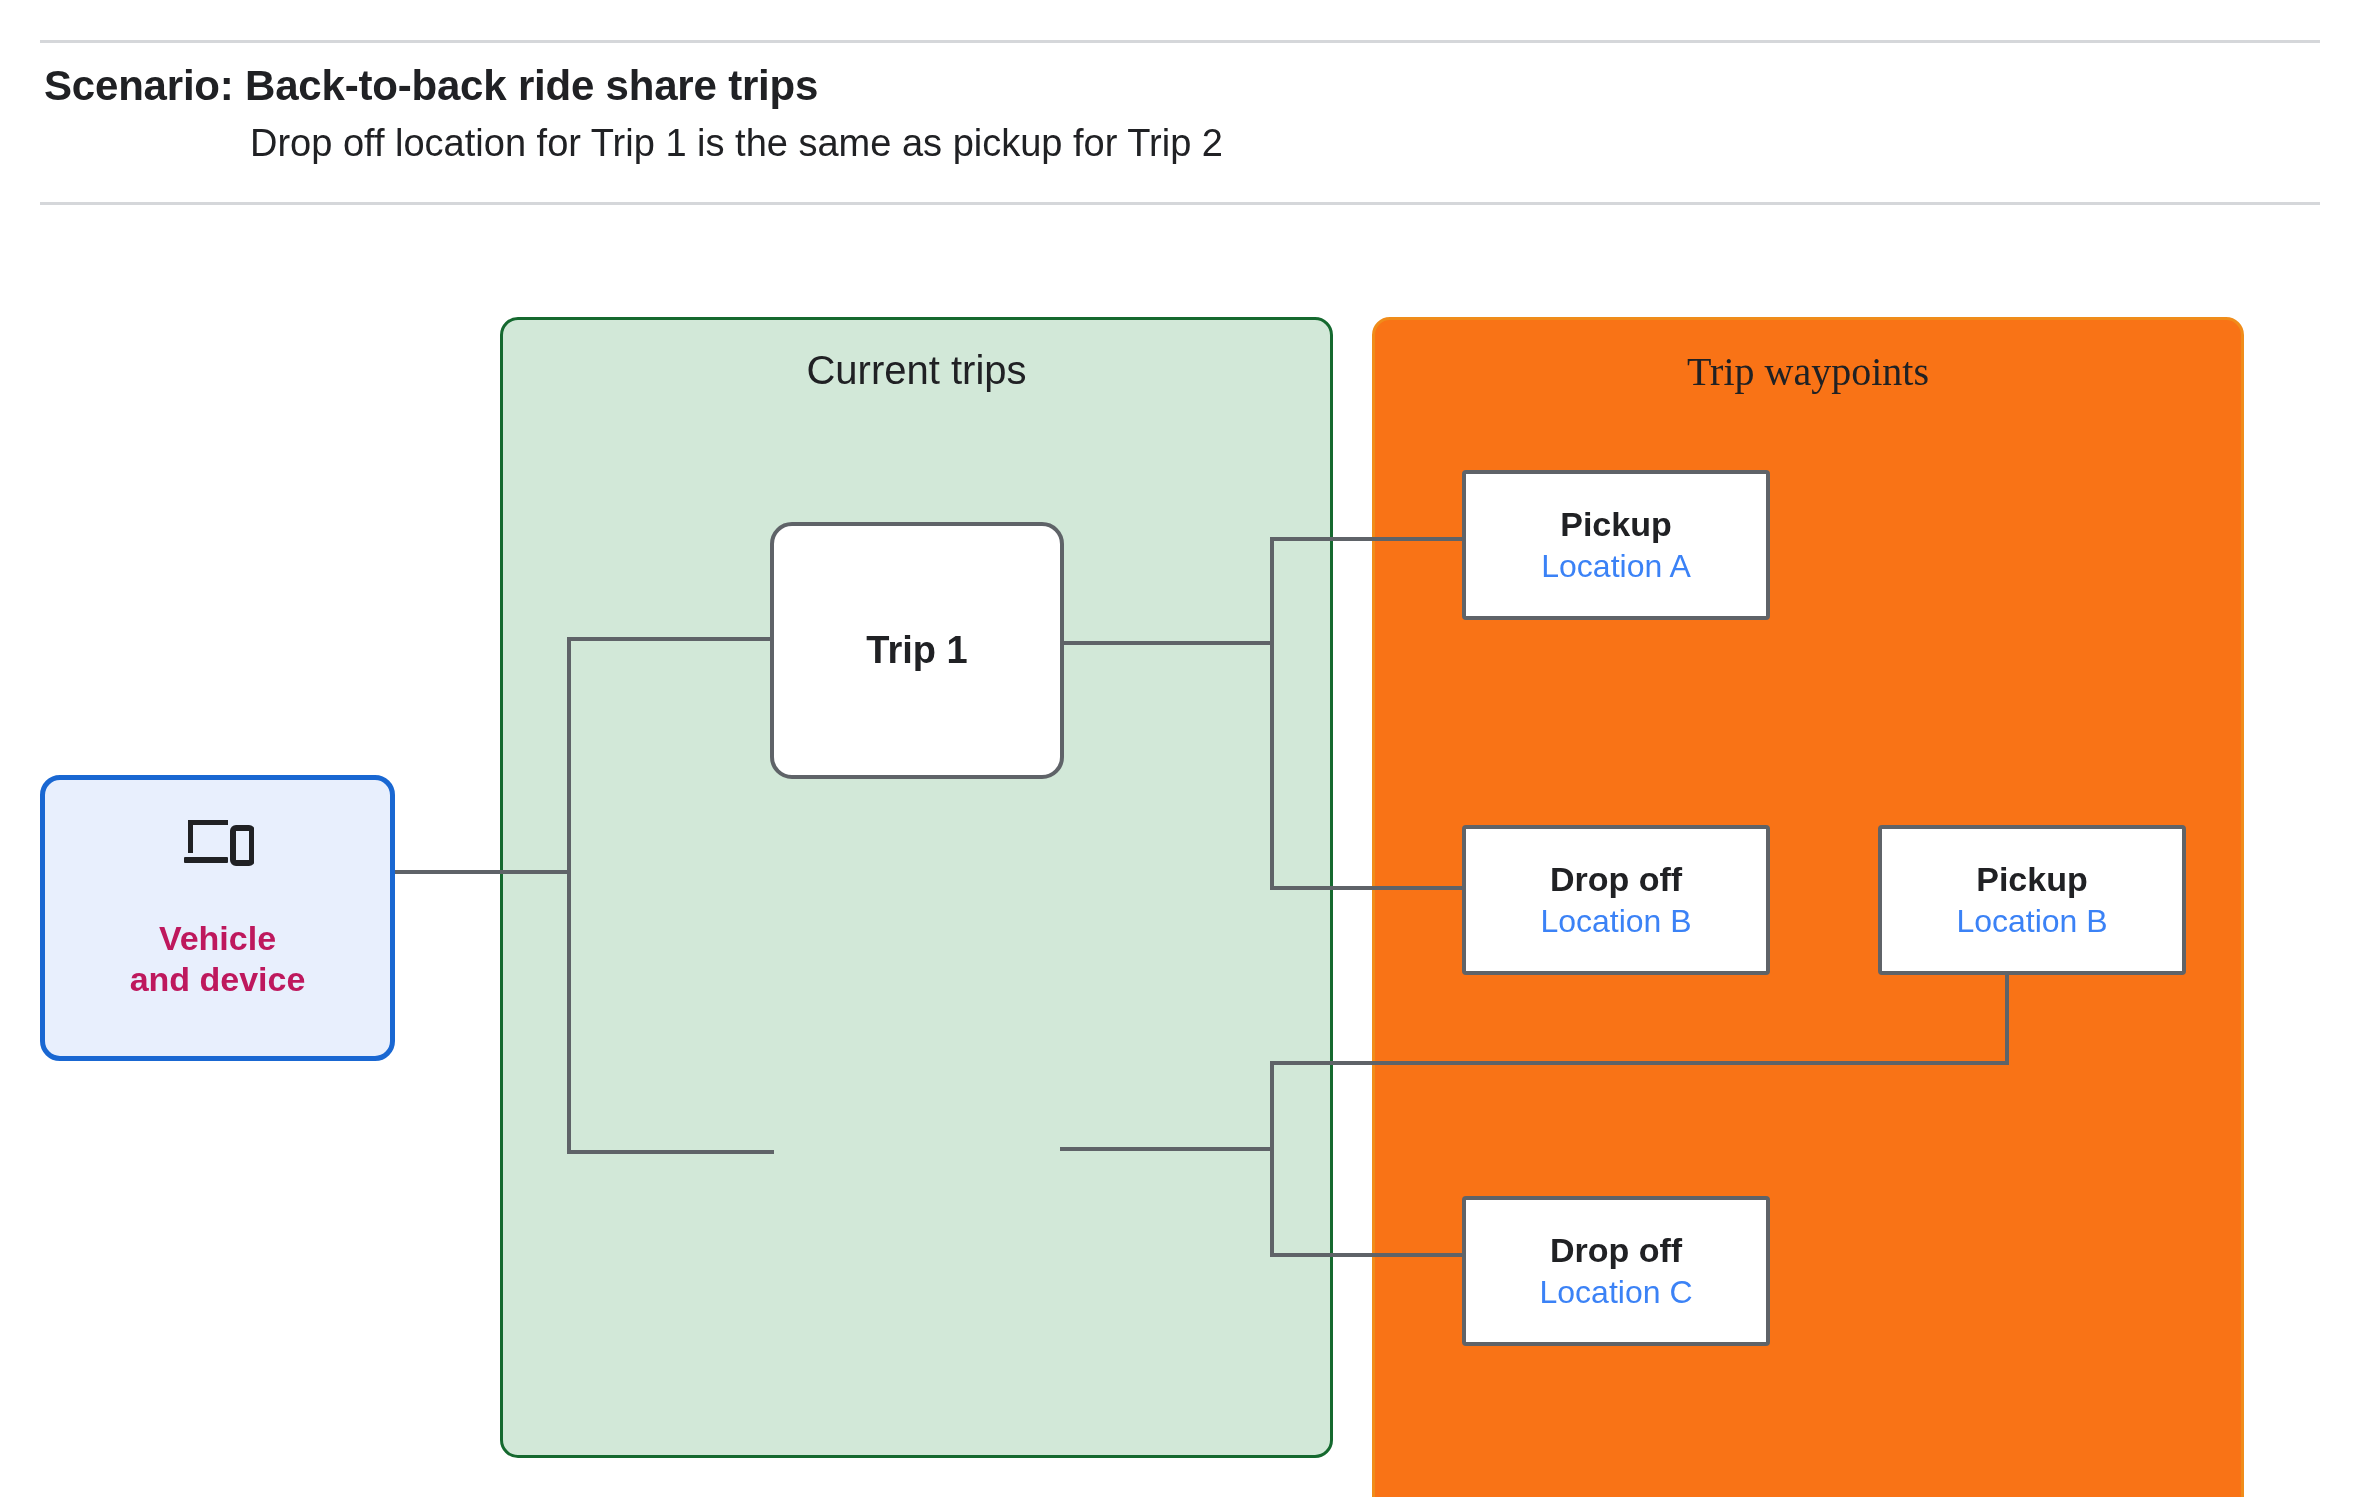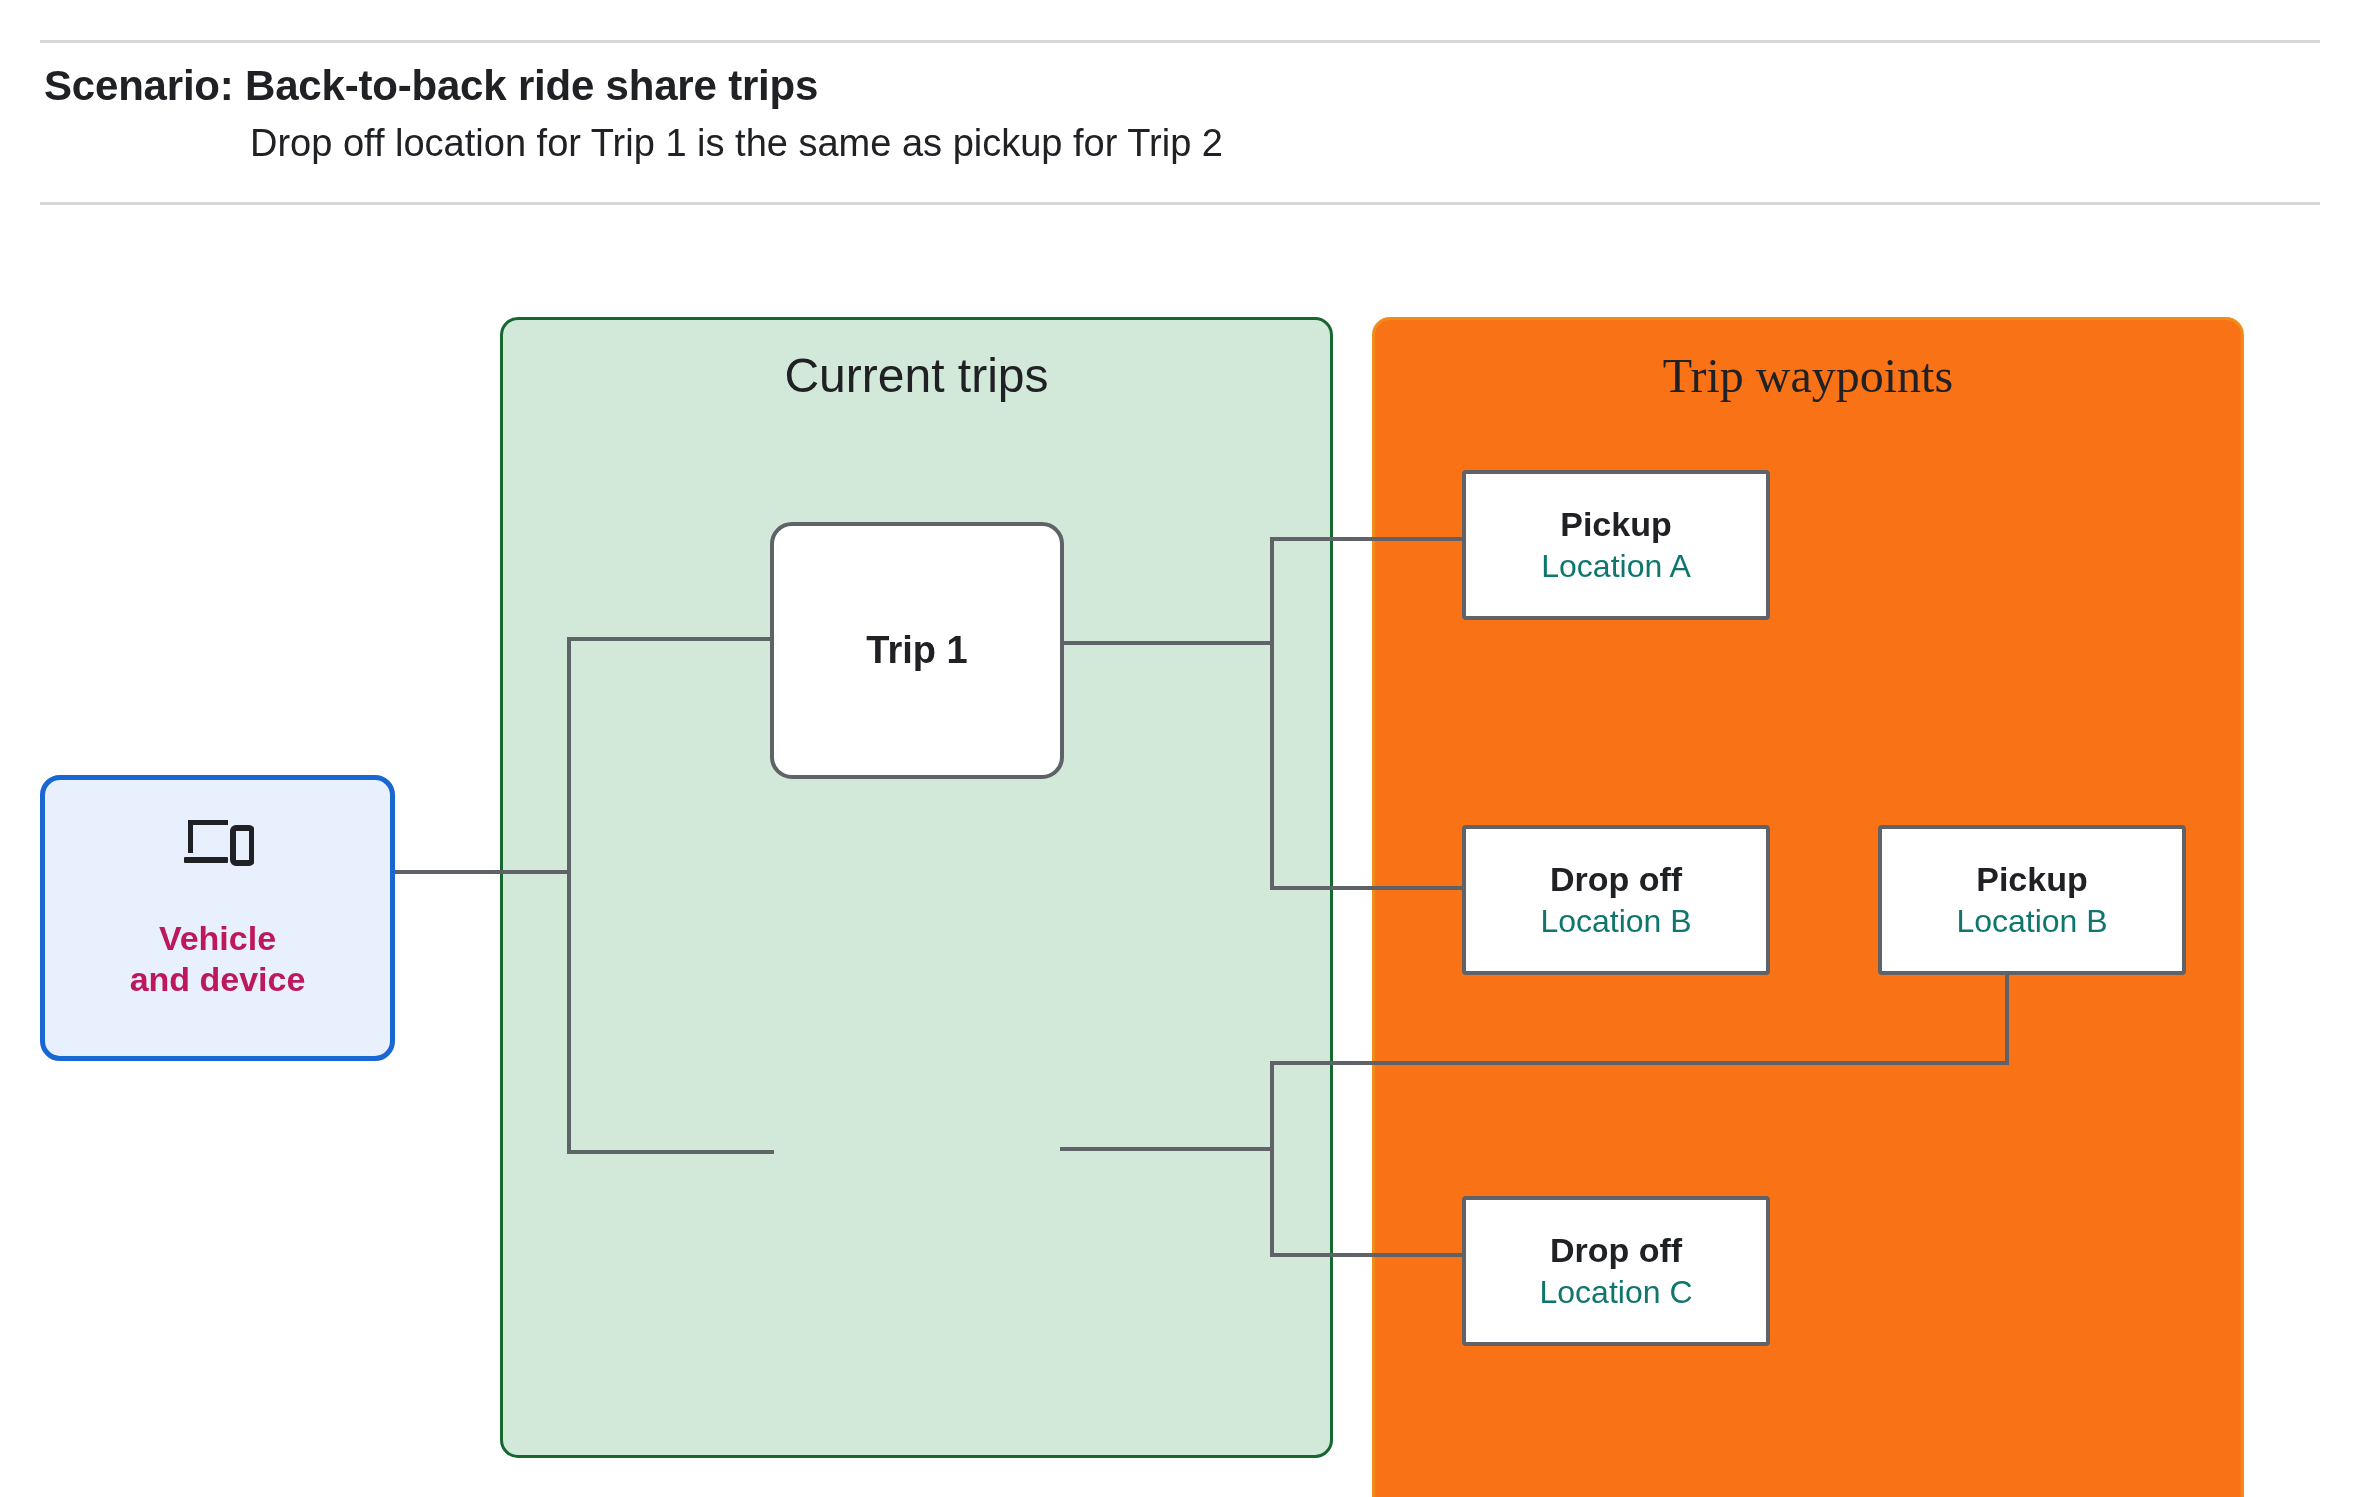--- a/index.html
+++ b/index.html
@@ -71,21 +71,21 @@
     background: #f97316;
     border: 3px solid #f08c1a;
     font-family: Liberation Serif, serif;
   }
   .panel-title {
     position: absolute;
     left: 0;
     right: 0;
     top: 28px;
     text-align: center;
-    font-size: 48px;
+    font-size: 40px;
     font-weight: 400;
     color: #202124;
   }
 
   
   .edge {
     position: absolute;
     background: #5f6368;
   }
   .edge-h { height: 4px; }
@@ -107,21 +107,21 @@
   .node .title {
     font-size: 34px;
     font-weight: 700;
     line-height: 1.18;
     color: #202124;
   }
   .node .subtitle {
     font-size: 32px;
     font-weight: 400;
     line-height: 1.18;
-    color: #0f766e;
+    color: #3b82f6;
     margin-top: 4px;
   }
 
   
   #node-trip-1, #node-trip-2 {
     left: 770px;
     width: 294px;
     height: 257px;
     border-radius: 22px;
   }

